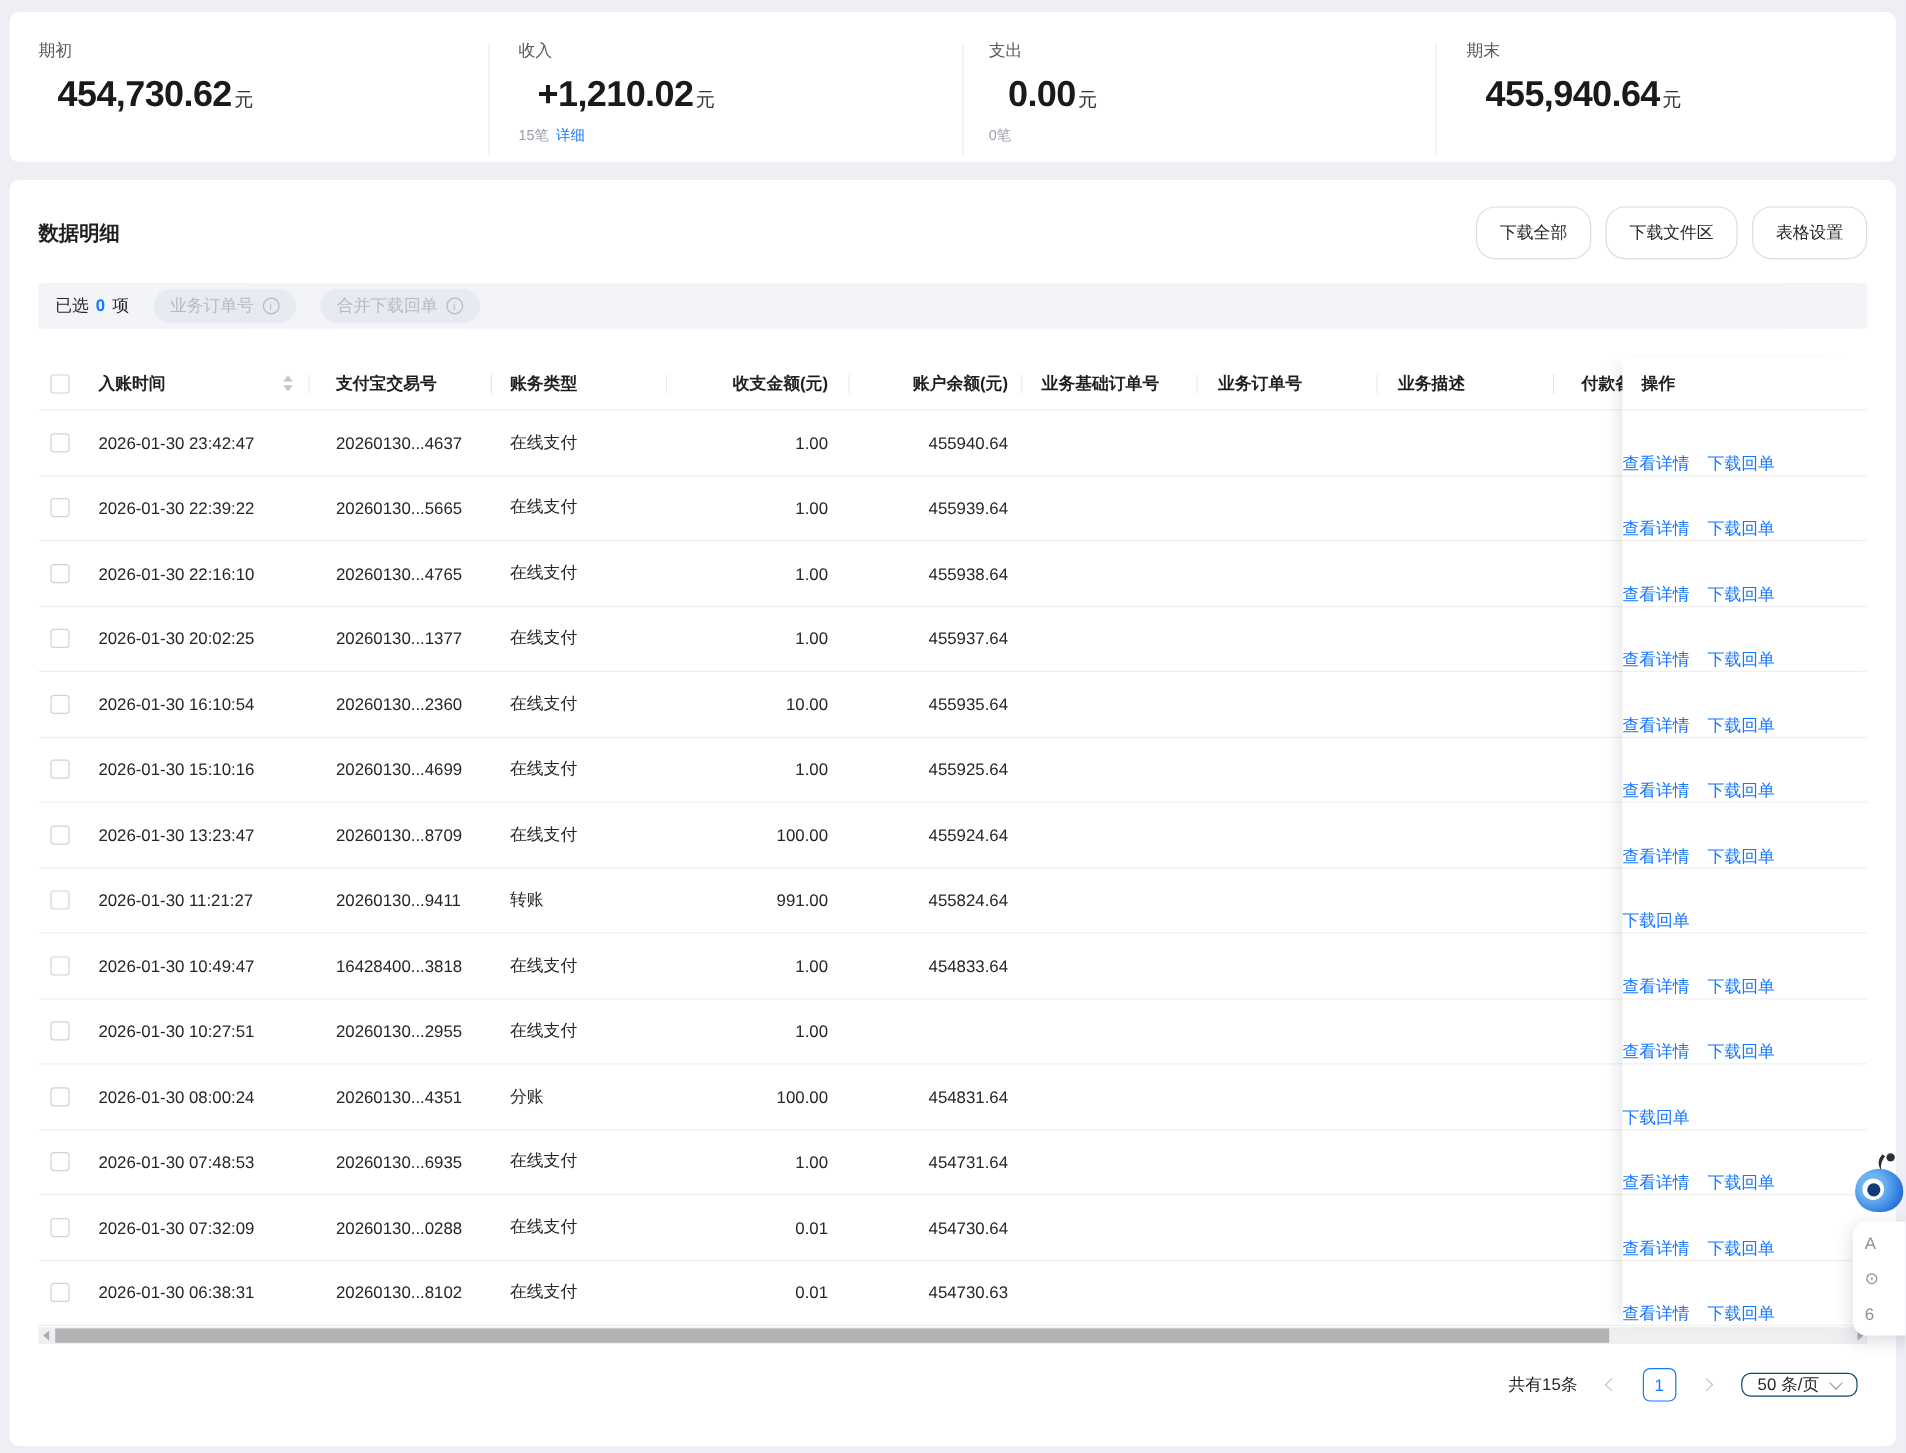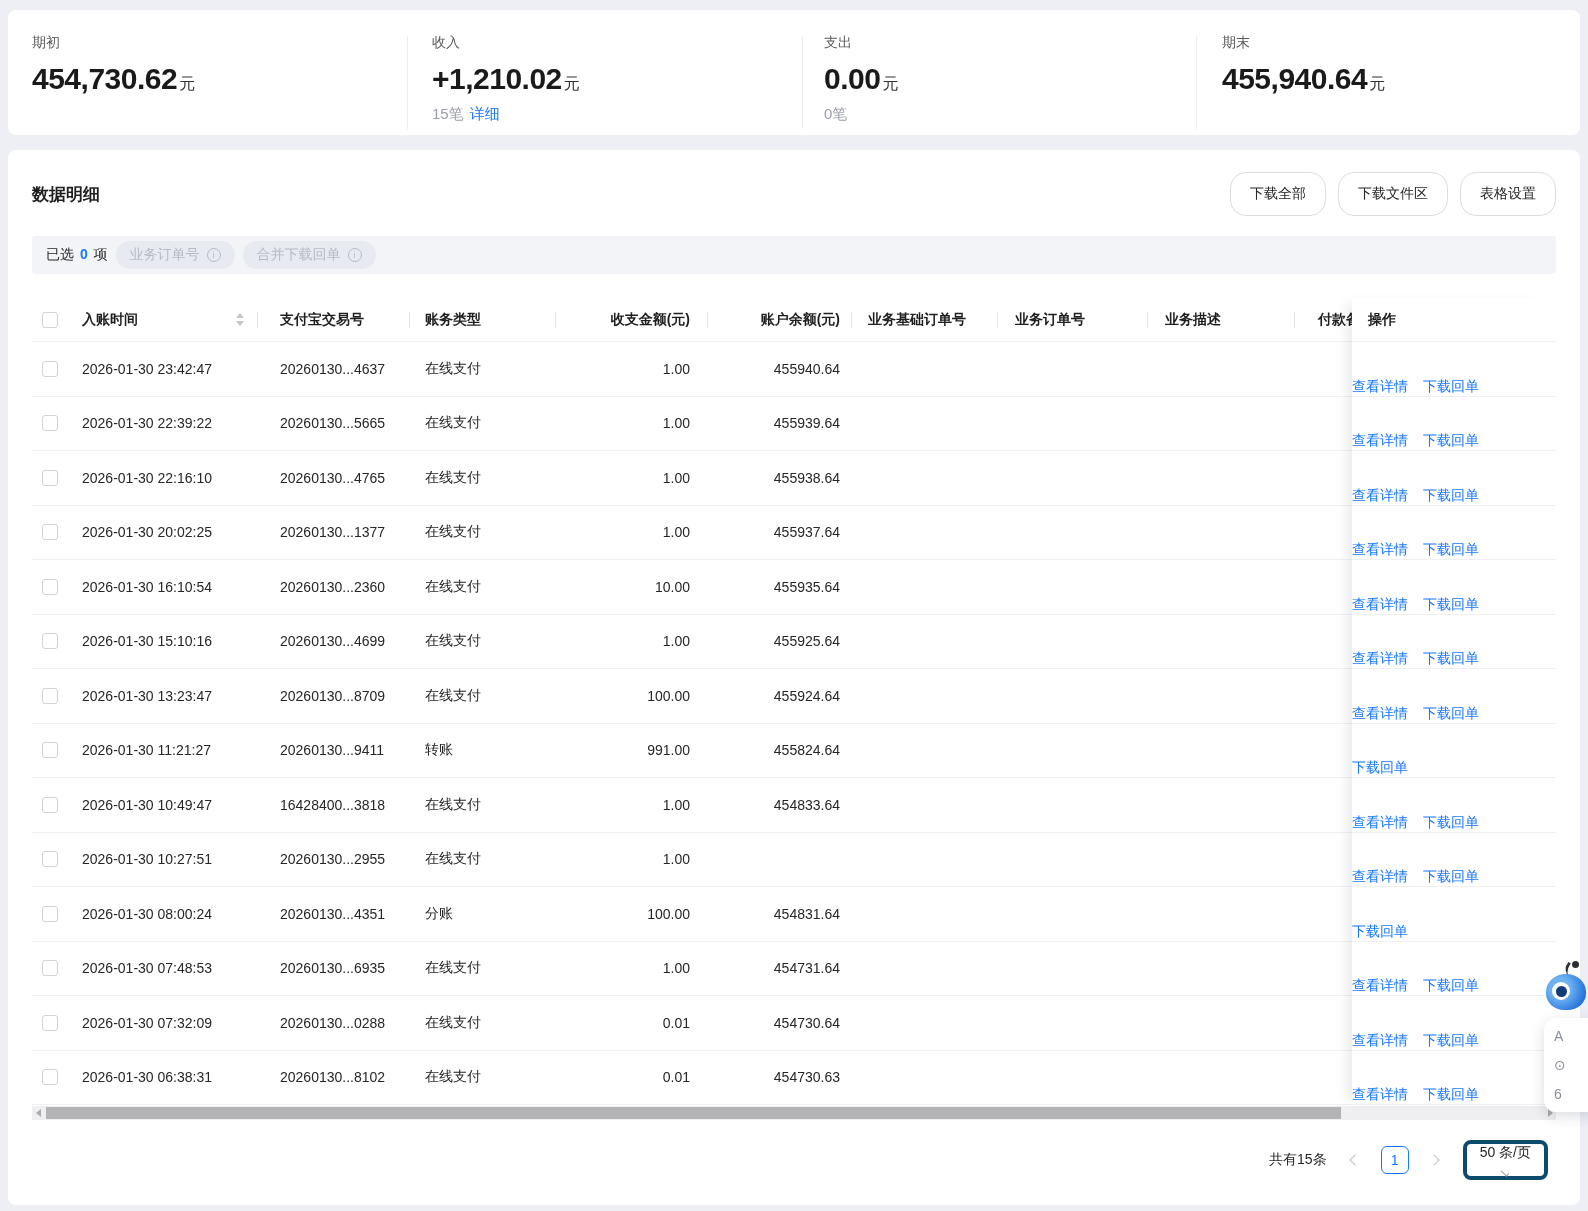--- a/index.html
+++ b/index.html
@@ -9,35 +9,35 @@
 
   
   .summary-card { display:flex; background:#fff; border-radius:8px; height:125px; padding-top:24px; margin-bottom:15px; }
   .sum-sec { position:relative; }
   .sum-sec.s1 { width:399px; padding-left:24px; }
   .sum-sec.s2 { width:395px; padding-left:25px; }
   .sum-sec.s3 { width:394px; padding-left:22px; }
   .sum-sec.s4 { flex:1; padding-left:26px; }
   .sum-sec + .sum-sec::before { content:""; position:absolute; left:0; top:2px; bottom:6px; width:1px; background:#ecedf2; }
   .sum-label { font-size:14px; color:#595959; }
-  .sum-value { margin-top:10px; font-size:30px; font-weight:700; color:#1a1a1a; letter-spacing:-0.5px; }
+  .sum-value { margin-top:10px; font-size:30px; font-weight:700; color:#1a1a1a; letter-spacing:-0.5px;margin-left:16px; }
   .sum-unit { font-size:16px; font-weight:400; color:#333; margin-left:2px; }
-  .sum-sub { margin-top:9px; font-size:15px; color:#9a9ea6; }
+  .sum-sub { margin-top:9px; font-size:12px; color:#9a9ea6; }
   .sum-sub .link { margin-left:6px; }
 
   .link { color:#1677ff; text-decoration:none; cursor:pointer; }
 
   
   .panel { position:relative; background:#fff; border-radius:8px; height:1055px; padding:22px 24px 0; }
   .panel-head { display:flex; align-items:center; justify-content:space-between;gap:17px; }
   .panel-title { font-size:17px; font-weight:700; color:#1f1f1f; }
   .head-btns { display:flex; gap:12px; }
   .pill-btn { height:44px; padding:0 19px; border:1px solid #d9dce1; border-radius:16px; background:#fff; font-size:14px; color:#262626; display:flex; align-items:center; cursor:pointer; }
 
-  .select-bar { margin-top:20px; height:38px; background:#f2f4f8; border-radius:3px; display:flex; align-items:center; padding:0 14px; gap:8px; }
+  .select-bar { margin-top:20px; height:38px; background:#f2f4f8; border-radius:3px; display:flex; align-items:center; padding:0 14px; gap:20px; }
   .select-text { font-size:14px; color:#262626; }
   .select-text b { color:#1677ff; font-weight:700; padding:0 2px; }
   .pill-btn.disabled { height:28px; border:none; background:#e7eaf0; color:#b6bac3; font-size:14px; padding:0 14px; border-radius:15px; gap:7px; cursor:default; }
   .info-icon { display:inline-flex; width:14px; height:14px; border:1px solid currentColor; border-radius:50%; font-size:9px; align-items:center; justify-content:center; font-style:normal; }
 
   
   .table-wrap { position:relative; margin-top:24px; }
   .t-row { display:flex; align-items:center; height:54.5px; border-bottom:1px solid #f0f0f3; font-size:14px; color:#262626; }
   .t-head { height:44px; font-weight:700; color:#1f1f1f; }
   .cell { display:flex; align-items:center; height:100%; position:relative; flex:none; overflow:hidden; white-space:nowrap; }
@@ -72,21 +72,21 @@
   .hs-track { position:relative; flex:1; height:14px; }
   .hs-thumb { position:absolute; left:2px; top:1px; width:1295px; height:12px; background:#b3b3b6; cursor:grab; }
 
   
   .pager { display:flex; align-items:center; justify-content:flex-end; gap:20px; margin-top:20px; padding-right:8px; font-size:14px; color:#262626; }
   .pg-arrow { width:14px; height:14px; position:relative; cursor:pointer; }
   .pg-arrow i { position:absolute; top:3px; width:8px; height:8px; border-top:1.5px solid #c0c4cc; display:block; }
   .pg-arrow.prev i { left:4px; border-left:1.5px solid #c0c4cc; transform:rotate(-45deg); }
   .pg-arrow.next i { left:1px; border-right:1.5px solid #c0c4cc; transform:rotate(45deg); }
   .pg-current { min-width:28px; height:28px; border:1px solid #1677ff; color:#1677ff; border-radius:6px; display:flex; align-items:center; justify-content:center; cursor:pointer; }
-  .pg-size { height:40px; border:4px solid #0c4a6e; border-radius:8px; padding:0 13px; display:flex; align-items:center; gap:10px; cursor:pointer;flex-direction:column; }
+  .pg-size { height:20px; border:1px solid #0c4a6e; border-radius:8px; padding:0 13px; display:flex; align-items:center; gap:10px; cursor:pointer; }
   .chev-down { width:8px; height:8px; border-right:1.5px solid #9aa0a8; border-bottom:1.5px solid #9aa0a8; transform:rotate(45deg) translate(-1px,-1px); }
 
   
   .assistant { position:absolute; right:-14px; top:966px; width:58px; }
   .robot { position:relative; width:46px; height:46px; }
   .robot .head { position:absolute; left:2px; top:8px; width:40px; height:36px; background:radial-gradient(circle at 35% 40%, #6db3f2 0 30%, #2f7ae0 70%, #1c4fa0 100%); border-radius:50% 50% 46% 46%; }
   .robot .eye { position:absolute; left:8px; top:16px; width:18px; height:18px; background:#fff; border-radius:50%; }
   .robot .pupil { position:absolute; left:12px; top:20px; width:11px; height:11px; background:#123c78; border-radius:50%; }
   .robot .antenna { position:absolute; left:20px; top:-2px; width:12px; height:12px; border-left:3px solid #2b2f36; border-radius:0 0 0 10px; transform:rotate(35deg); }
   .robot .antenna-tip { position:absolute; left:28px; top:-5px; width:7px; height:7px; background:#2b2f36; border-radius:50%; }

